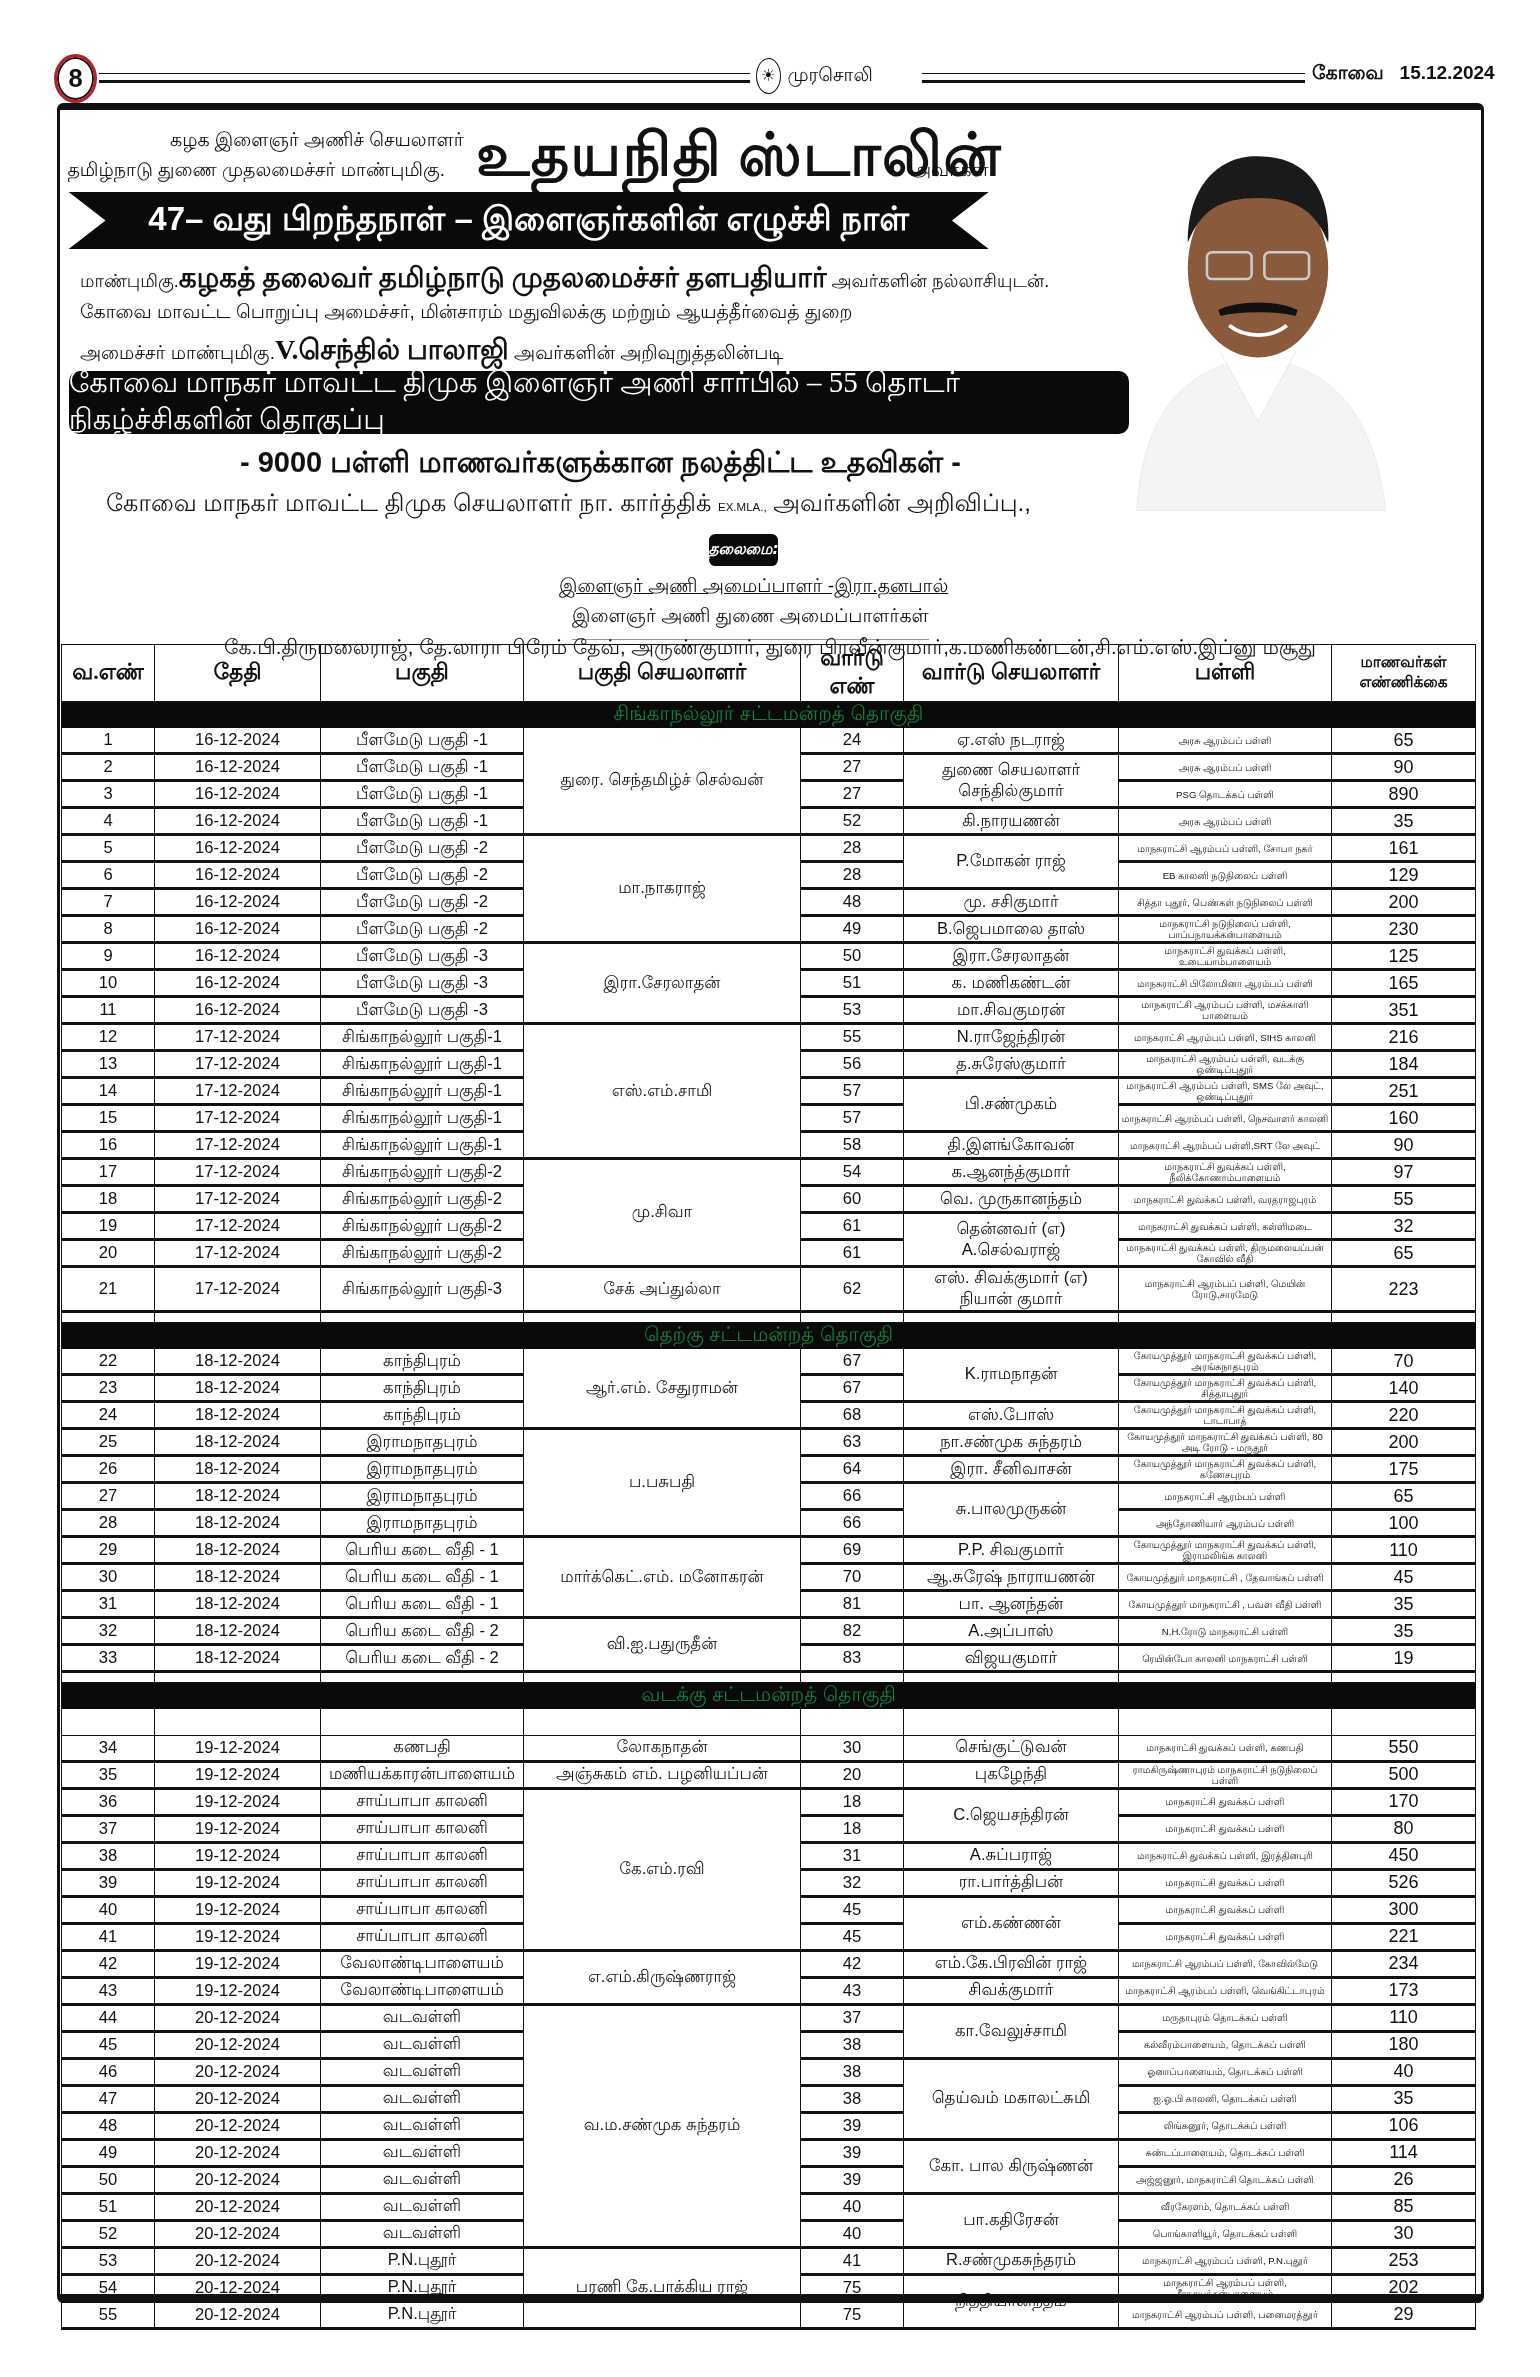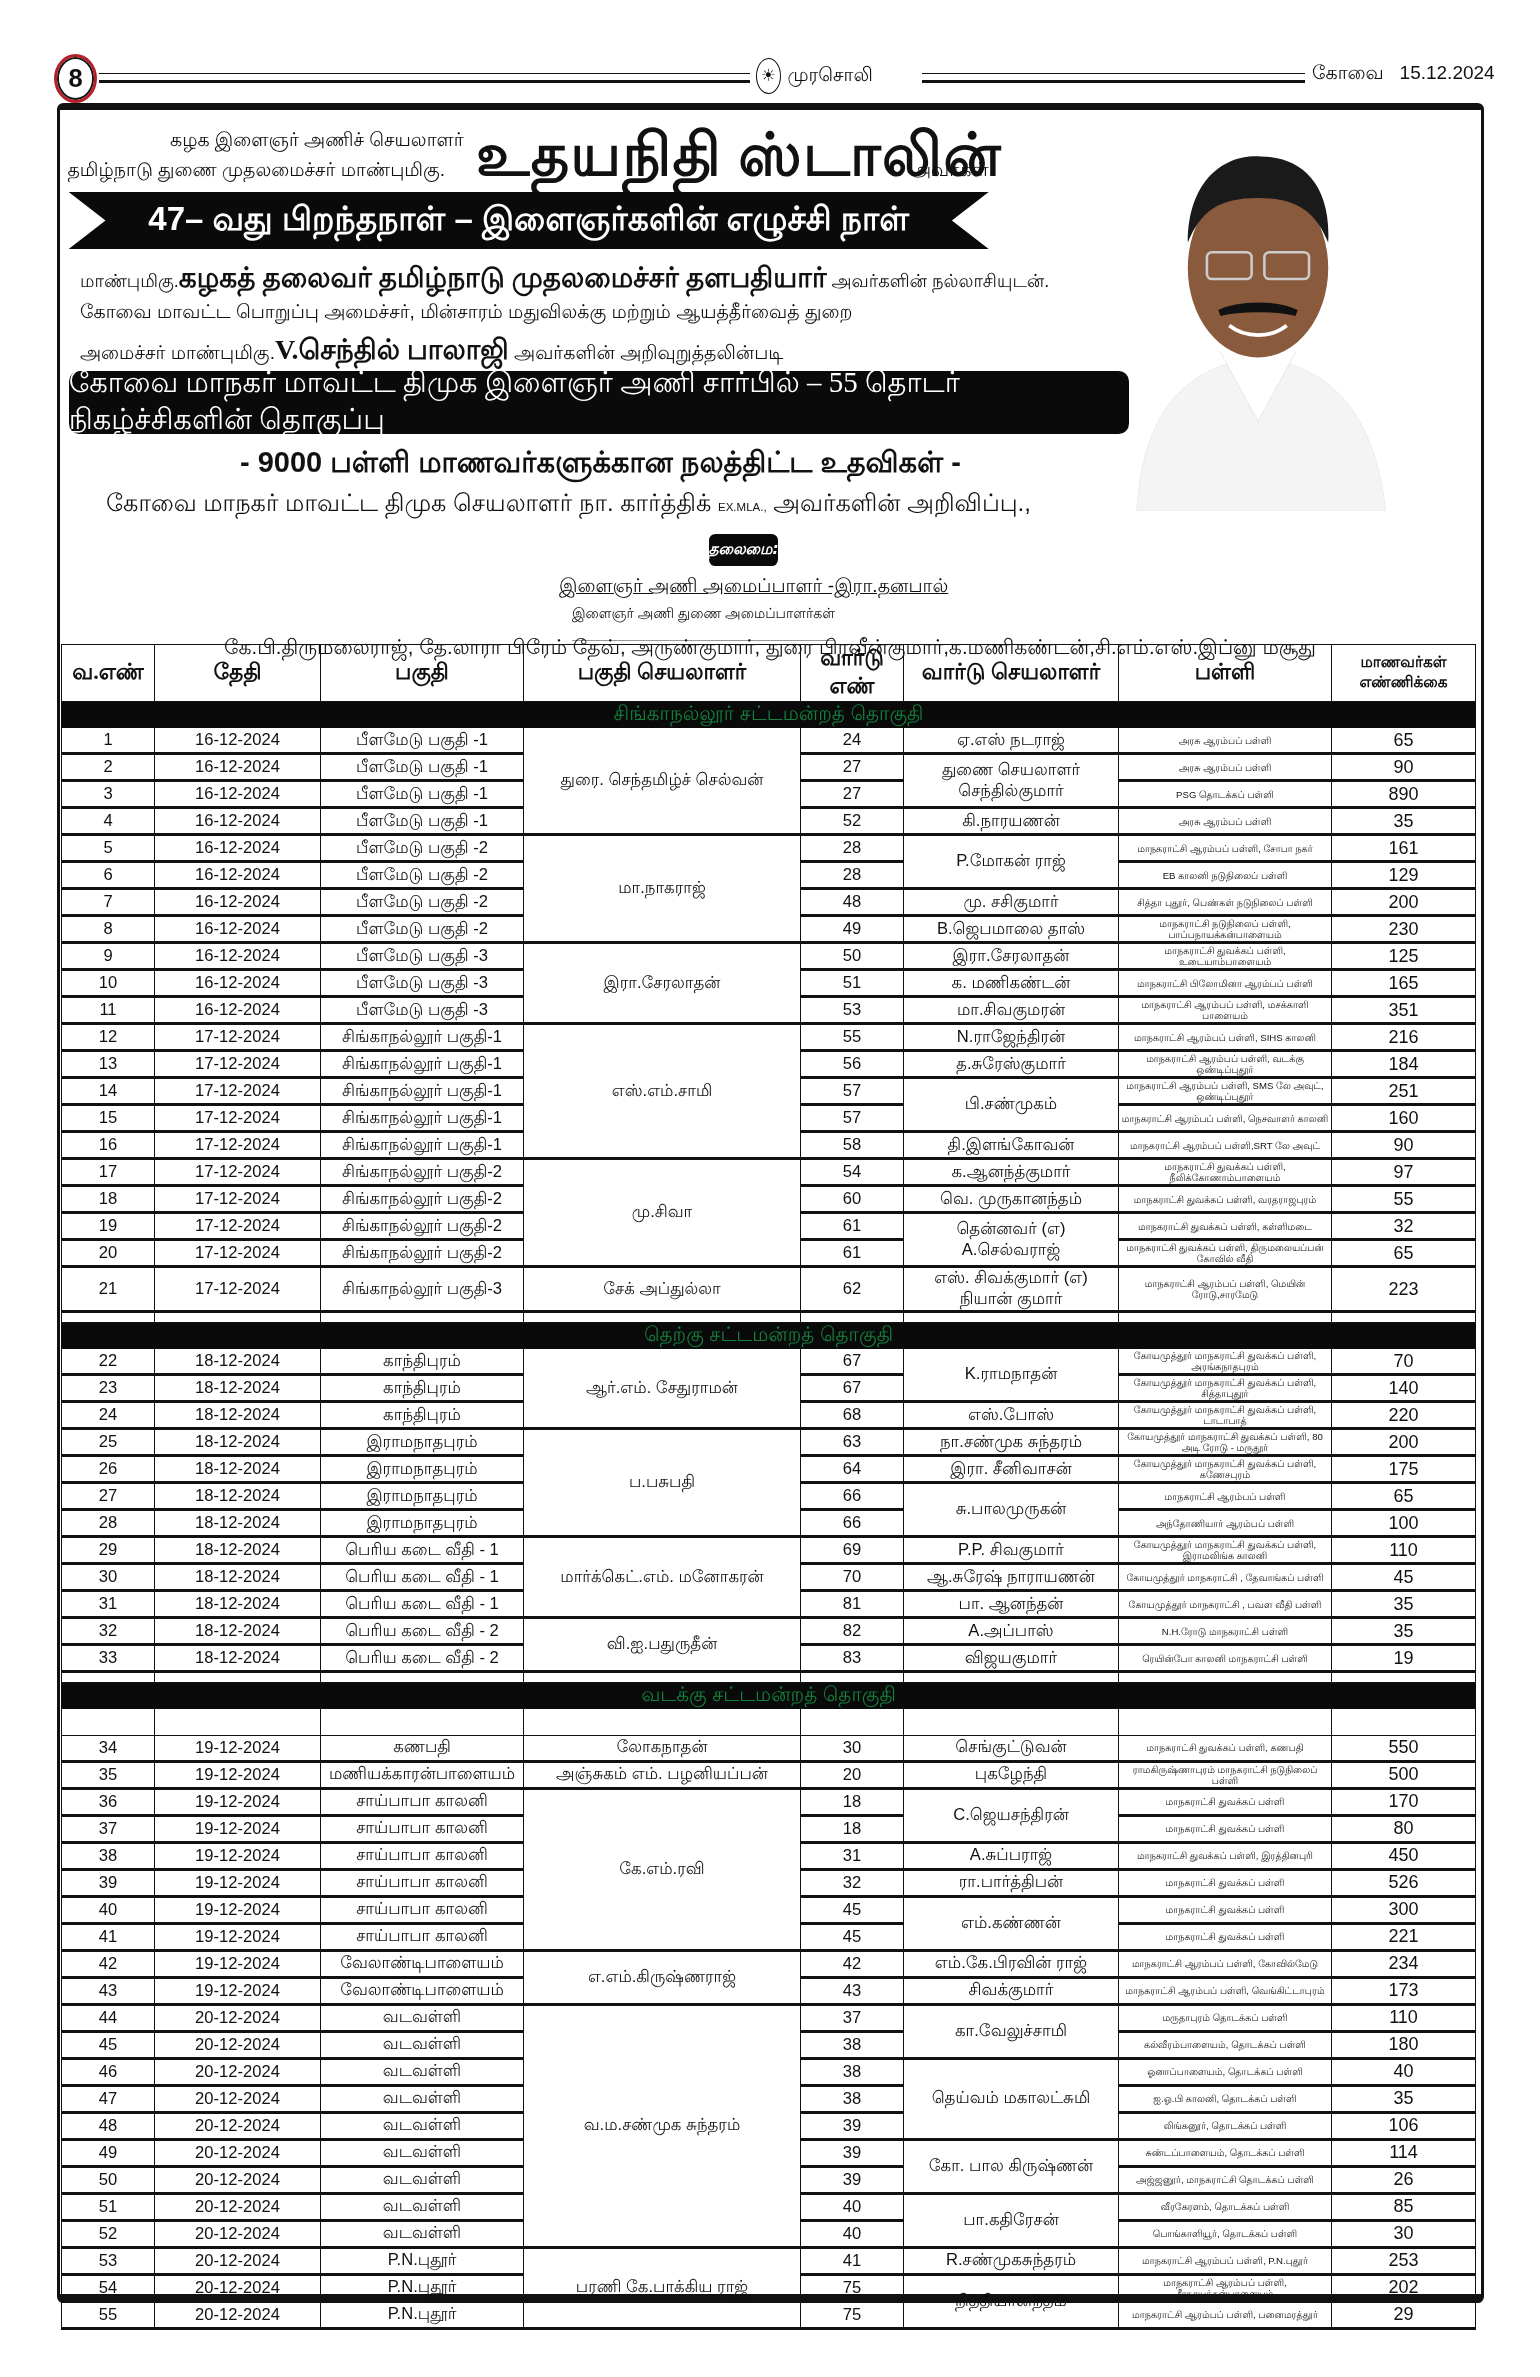--- a/index.html
+++ b/index.html
@@ -5,21 +5,21 @@
   html,body{margin:0;padding:0;background:#fff;}
   body{width:1541px;height:2377px;position:relative;font-family:"DejaVu Sans","Liberation Sans",sans-serif;color:#111;overflow:hidden;}
   
   .masthead{position:absolute;left:54px;top:54px;width:1430px;height:45px;}
   .page-no{position:absolute;left:0;top:0;width:37px;height:43px;border-radius:50%;border:3.2px solid #b3202a;background:#fff;box-shadow:0 0 0 1.9px #111 inset;display:flex;align-items:center;justify-content:center;font-weight:bold;font-size:25.5px;font-family:"Liberation Sans",sans-serif;}
   .rule{position:absolute;top:19px;height:6.4px;border-top:1.9px solid #111;border-bottom:3.2px solid #111;}
   .rule.l{left:45px;width:651px;}
   .rule.r{left:868px;width:383px;}
   .brand{position:absolute;left:702px;top:3.8px;display:flex;align-items:center;gap:6.4px;font-size:19px;}
   .brand-logo{width:23px;height:34px;border-radius:50%;border:1.9px solid #111;display:flex;align-items:center;justify-content:center;font-size:16.6px;}
-  .edition{position:absolute;left:1258px;top:7.7px;font-size:19px;font-weight:normal;font-family:"Liberation Sans",sans-serif;white-space:nowrap;}
+  .edition{position:absolute;left:1258px;top:7.7px;font-size:19px;font-weight:bold;font-family:"Liberation Sans",sans-serif;white-space:nowrap;}
   
   .frame{position:absolute;left:57px;top:103px;width:1421px;height:2184px;border:3.2px solid #111;border-top-width:7.7px;border-radius:6.4px;border-bottom-width:9px;}
   
   .hdr{position:absolute;left:61px;top:109px;width:1411px;height:524px;}
   .sub-line{position:absolute;font-family:"Liberation Sans",sans-serif;}
   .title-big{position:absolute;left:415px;top:11.5px;font-size:59px;font-weight:900;letter-spacing:1.3px;font-family:"Liberation Serif",serif;}
   .pre1{left:109px;top:20.4px;font-size:19px;}
   .pre2{left:6.4px;top:50px;font-size:19px;}
   .post{left:849px;top:50px;font-size:19px;}
   .ribbon{position:absolute;left:7.7px;top:83px;width:920px;height:57px;background:#0a0a0a;color:#fff;clip-path:polygon(0 0,100% 0,96% 50%,100% 100%,0 100%,4% 50%);display:flex;align-items:center;justify-content:center;font-size:33px;font-weight:bold;font-family:"Liberation Sans",sans-serif;}
@@ -27,21 +27,21 @@
   .blessing b{font-size:28px;font-family:"Liberation Serif",serif;}
   .minister1{left:19px;top:192px;font-size:19px;}
   .minister2{left:19px;top:225px;font-size:19px;white-space:nowrap;}
   .minister2 b{font-size:28px;font-family:"Liberation Serif",serif;}
   .event-bar{position:absolute;left:7.7px;top:262px;width:1060px;height:63px;background:#0a0a0a;color:#fff;border-radius:10.2px;display:flex;align-items:center;justify-content:center;font-size:29px;font-family:"Liberation Serif",serif;}
   .aid{left:179px;top:337px;font-size:29px;font-weight:bold;white-space:nowrap;}
   .announce{left:45px;top:380px;font-size:24px;white-space:nowrap;}
   .announce small{font-size:11.5px;}
   .leader-badge{position:absolute;left:648px;top:425px;width:69px;height:32px;background:#0a0a0a;color:#fff;border-radius:6.4px;display:flex;align-items:center;justify-content:center;font-size:15.3px;font-weight:bold;font-style:italic;}
   .organiser{left:498px;top:466px;font-size:19px;white-space:nowrap;text-decoration:underline;}
-  .deputies-title{left:511px;top:496px;font-size:14px;border-bottom:1.3px solid #999;padding-bottom:17px;white-space:nowrap;}
+  .deputies-title{left:511px;top:496px;font-size:19px;border-bottom:1.3px solid #999;padding-bottom:10px;white-space:nowrap;}
   .deputies{left:163px;top:527px;font-size:20.4px;white-space:nowrap;}
   .photo{position:absolute;left:1124px;top:121px;width:268px;height:390px;}
   
   .tbl-wrap{position:absolute;left:61px;top:644px;width:1414px;}
   table{border-collapse:collapse;width:1414px;table-layout:fixed;font-family:"Liberation Sans",sans-serif;}
   th,td{border:1.9px solid #111;text-align:center;vertical-align:middle;padding:0 2.6px;}
   th{font-size:22px;font-weight:bold;height:54px;font-family:"Liberation Serif",serif;}
   th.small{font-size:15.3px;}
   td{font-size:16.6px;height:24px;}
   td.school{font-size:9.6px;line-height:11px;}

